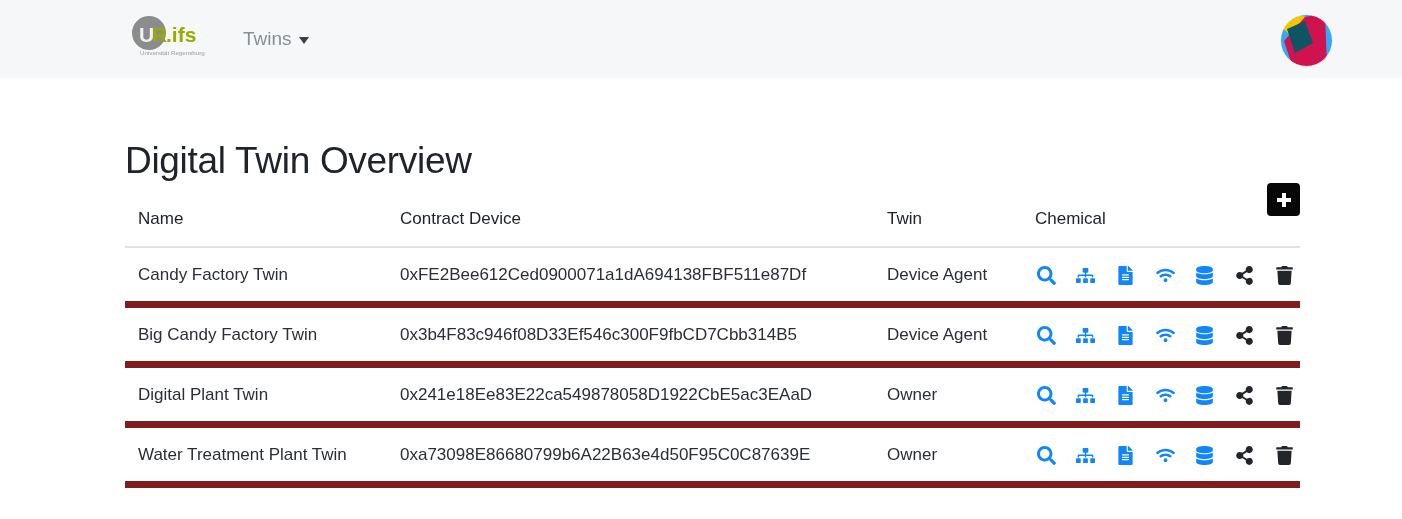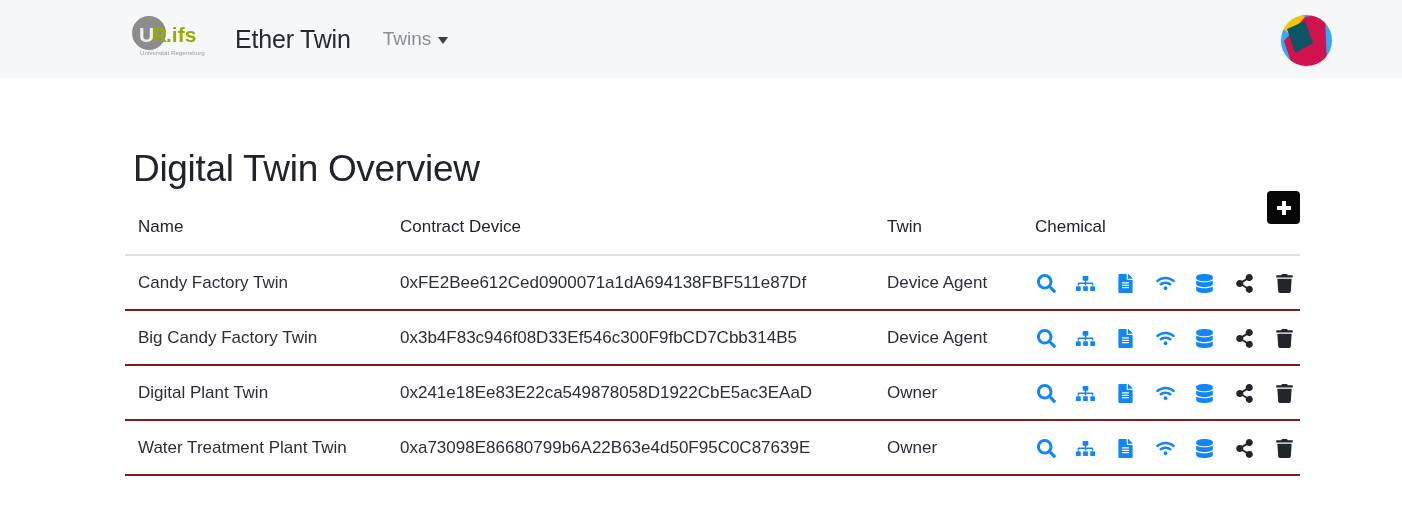--- a/index.html
+++ b/index.html
@@ -68,21 +68,21 @@
   
   .content {
     position: relative;
     padding-left: 125px;
     padding-right: 102px;
   }
   .page-title {
     font-size: 37px;
     font-weight: 400;
     color: #20242a;
-    margin: 8px;
+    margin: 0;
     padding-top: 62px;
     letter-spacing: -0.3px;
   }
 
   .add-button {
     position: absolute;
     right: 102px;
     top: 105px;
     width: 33px;
     height: 33px;
@@ -110,21 +110,21 @@
     color: #20242a;
     padding: 0 0 17px 0;
     border-bottom: 2px solid #dee2e6;
     vertical-align: bottom;
   }
   table.twin-table td {
     font-size: 17px;
     font-weight: 400;
     color: #2b2f35;
     padding: 16px 0 15px 0;
-    border-bottom: 2px solid #7f1d1d;
+    border-bottom: 7px solid #7f1d1d;
     vertical-align: middle;
   }
   .col-name    { width: 275px; padding-left: 13px !important; }
   .col-address { width: 487px; }
   .col-role    { width: 148px; }
   .col-actions { width: 265px; }
 
   td.cell-name { padding-left: 13px !important; }
 
   .actions-cell {
@@ -157,21 +157,20 @@
     <a class="logo" href="#">
       <svg width="86" height="52" viewBox="0 0 86 52">
         <circle cx="24" cy="20" r="17" fill="#8c8c8c"></circle>
         <text x="14" y="29" font-family="'Liberation Sans', sans-serif" font-size="21" font-weight="bold" fill="#f1f1f1">U</text>
         <text x="27" y="29" font-family="'Liberation Sans', sans-serif" font-size="21" font-weight="bold" fill="#9aab00">R</text>
         <text x="41" y="29" font-family="'Liberation Sans', sans-serif" font-size="21" font-weight="bold" fill="#9aab00">.ifs</text>
         <text x="15" y="42" font-family="'Liberation Sans', sans-serif" font-size="6.2" fill="#9a9a9a">Universität Regensburg</text>
       </svg>
     </a>
 
-    <span class="brand-title">Ether Twin</span>
 
     <span class="nav-link">
       <span>Twins</span>
       <span class="caret"></span>
     </span>
 
   </div>
 
   <div class="avatar-logo">
     <svg width="55" height="55" viewBox="0 0 55 55">

